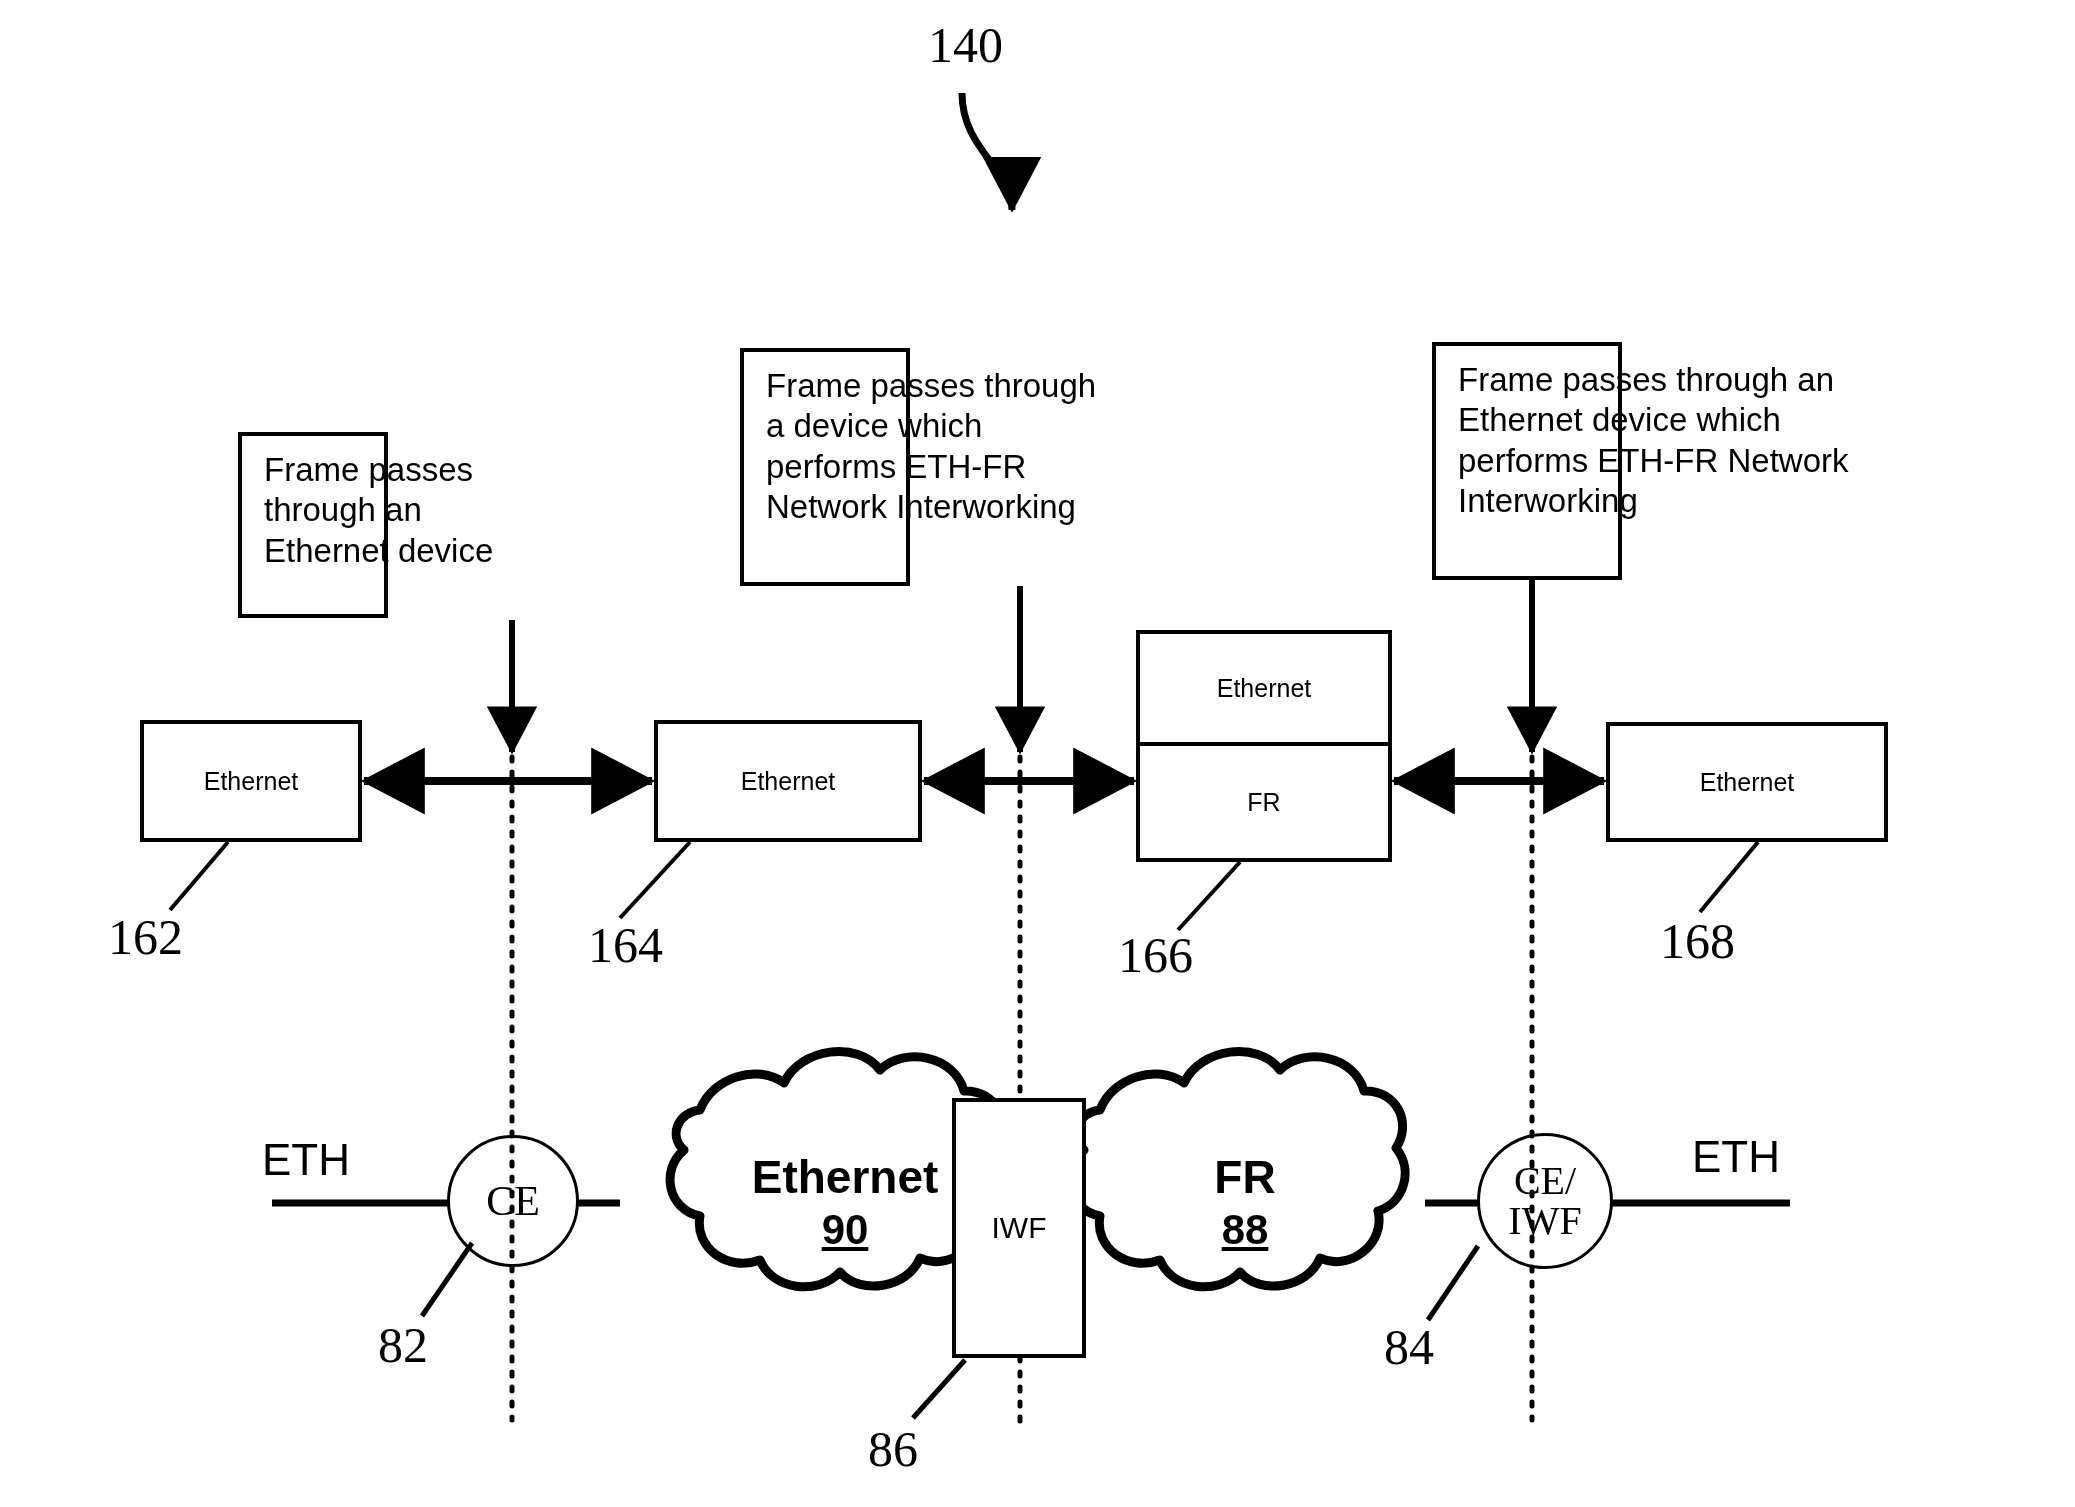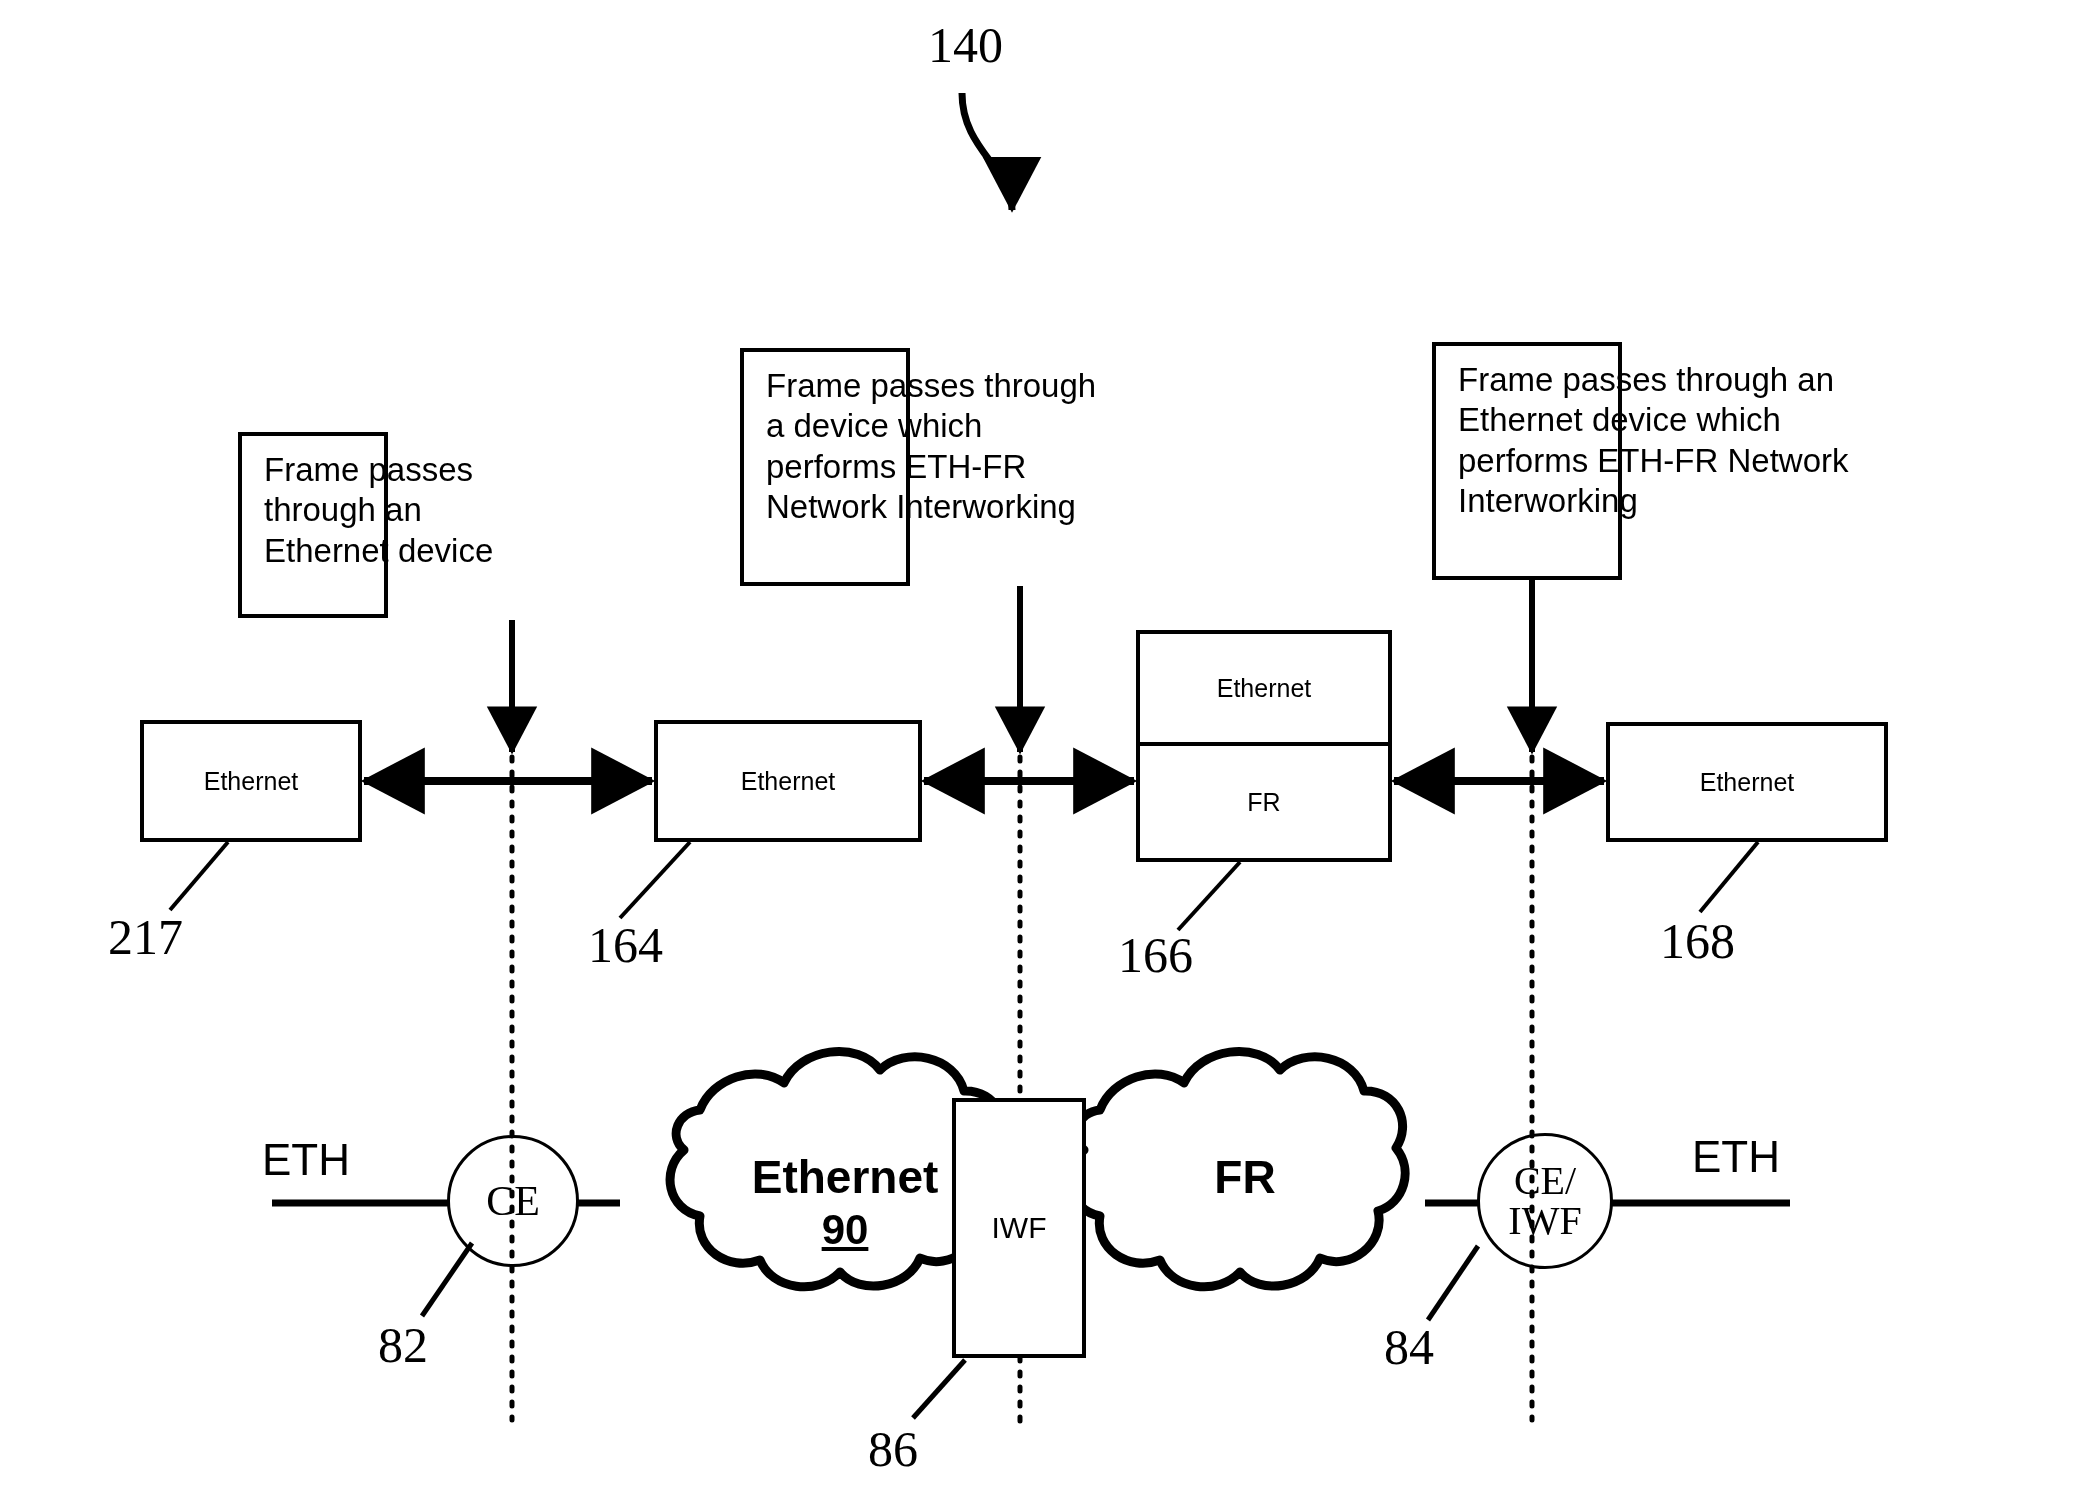--- a/index.html
+++ b/index.html
@@ -249,21 +249,21 @@
 
   <div class="framebox stack" style="left:1136px; top:630px; width:256px; height:232px;">
     <div class="cell top">Ethernet</div>
     <div class="cell bottom">FR</div>
   </div>
 
   <div class="framebox" style="left:1606px; top:722px; width:282px; height:120px;">
     <span>Ethernet</span>
   </div>
 
-  <div class="fig-num" style="left:108px; top:912px;">217</div>
+  <div class="fig-num" style="left:108px; top:912px;">162</div>
   <div class="fig-num" style="left:588px; top:920px;">164</div>
   <div class="fig-num" style="left:1118px; top:930px;">166</div>
   <div class="fig-num" style="left:1660px; top:916px;">168</div>
 
   <div class="eth-label" style="left:262px; top:1125px;">ETH</div>
   <div class="eth-label" style="left:1692px; top:1122px;">ETH</div>
 
   <div class="node-circle" style="left:447px; top:1135px; width:132px; height:132px;">
     <span>CE</span>
   </div>
@@ -273,20 +273,21 @@
     <span>IWF</span>
   </div>
 
   <div class="cloud-label" style="left:690px; top:1150px; width:310px;">
     <span class="name">Ethernet</span>
     <span class="num">90</span>
   </div>
 
   <div class="cloud-label" style="left:1090px; top:1150px; width:310px;">
     <span class="name">FR</span>
+    <span class="num">88</span>
   </div>
 
   <div class="iwf-box" style="left:952px; top:1098px; width:134px; height:260px;">
     <span>IWF</span>
   </div>
 
   <div class="fig-num" style="left:378px; top:1320px;">82</div>
   <div class="fig-num" style="left:1384px; top:1322px;">84</div>
   <div class="fig-num" style="left:868px; top:1424px;">86</div>
 

